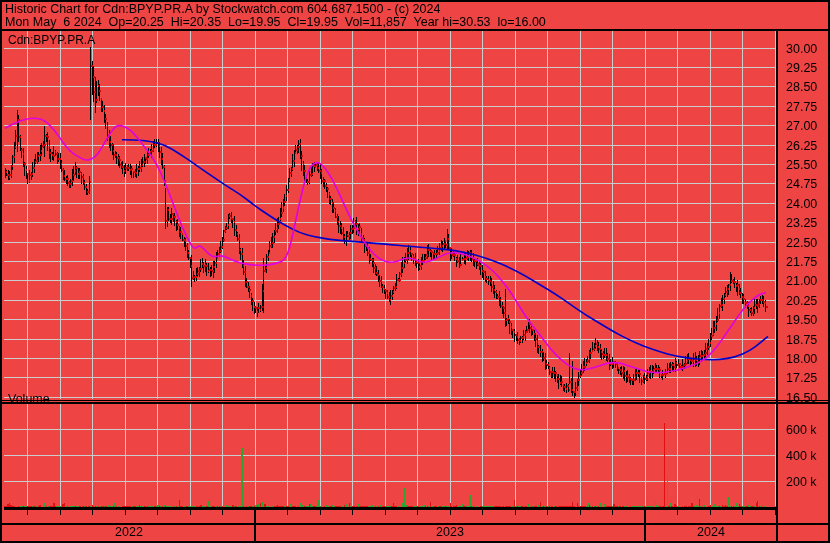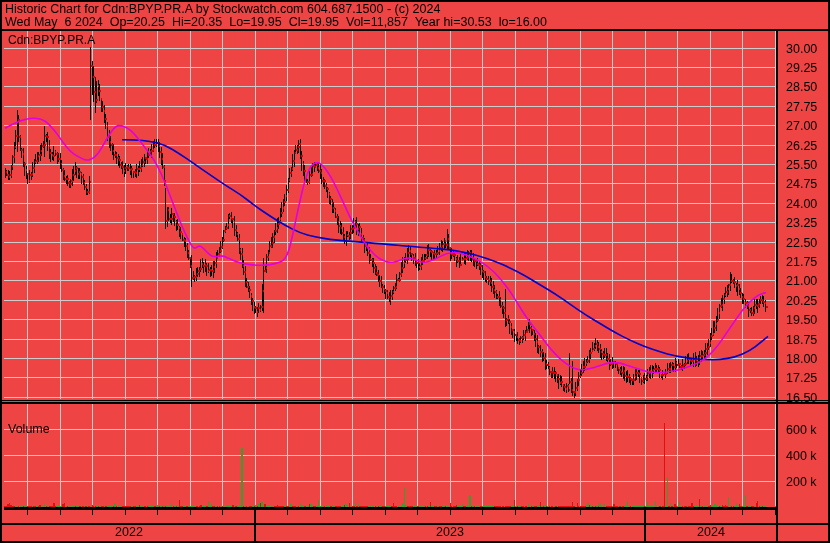--- a/index.html
+++ b/index.html
@@ -2,29 +2,29 @@
 <html><head>
 <meta charset="utf-8">
 <style>
   html,body{margin:0;padding:0;background:#fff;}
   .frame{position:relative;width:830px;height:543px;background:#ef4444;
          font-family:"Liberation Sans",sans-serif;color:#000;overflow:hidden;}
   .hdr{position:absolute;left:5px;white-space:pre;font-size:12.5px;line-height:13px;}
   #title-line{top:3px;}
   #quote-line{top:16px;}
   #symbol-label{position:absolute;left:8px;top:33px;font-size:12px;white-space:pre;}
-  #volume-label{position:absolute;left:8px;top:422px;font-size:12.5px;white-space:pre;}
+  #volume-label{position:absolute;left:8px;top:392px;font-size:12.5px;white-space:pre;}
   svg{position:absolute;left:0;top:0;}
 </style>
 </head>
 <body>
 
 <div class="frame">
   <div class="hdr" id="title-line">Historic Chart for Cdn:BPYP.PR.A by Stockwatch.com 604.687.1500 - (c) 2024</div>
-  <div class="hdr" id="quote-line">Wed May  6 2024  Op=20.25  Hi=20.35  Lo=19.95  Cl=19.95  Vol=11,857  Year hi=30.53  lo=16.00</div>
+  <div class="hdr" id="quote-line">Mon May  6 2024  Op=20.25  Hi=20.35  Lo=19.95  Cl=19.95  Vol=11,857  Year hi=30.53  lo=16.00</div>
   <svg id="chart-svg" width="830" height="543" viewBox="0 0 830 543" style="font-family:'Liberation Sans',sans-serif">
       <defs>
         <clipPath id="pclip">
           <rect x="4" y="31" width="773" height="368"></rect>
         </clipPath>
         <clipPath id="vclip">
           <rect x="4" y="404" width="773" height="103"></rect>
         </clipPath>
       </defs>
       <g stroke="#cccccc" stroke-width="1" shape-rendering="crispEdges">

